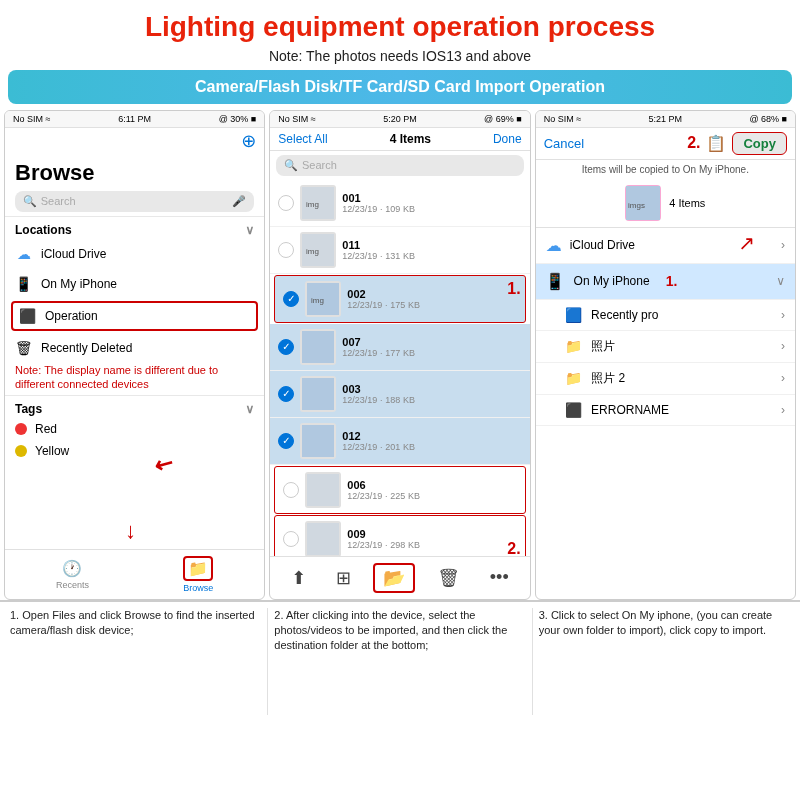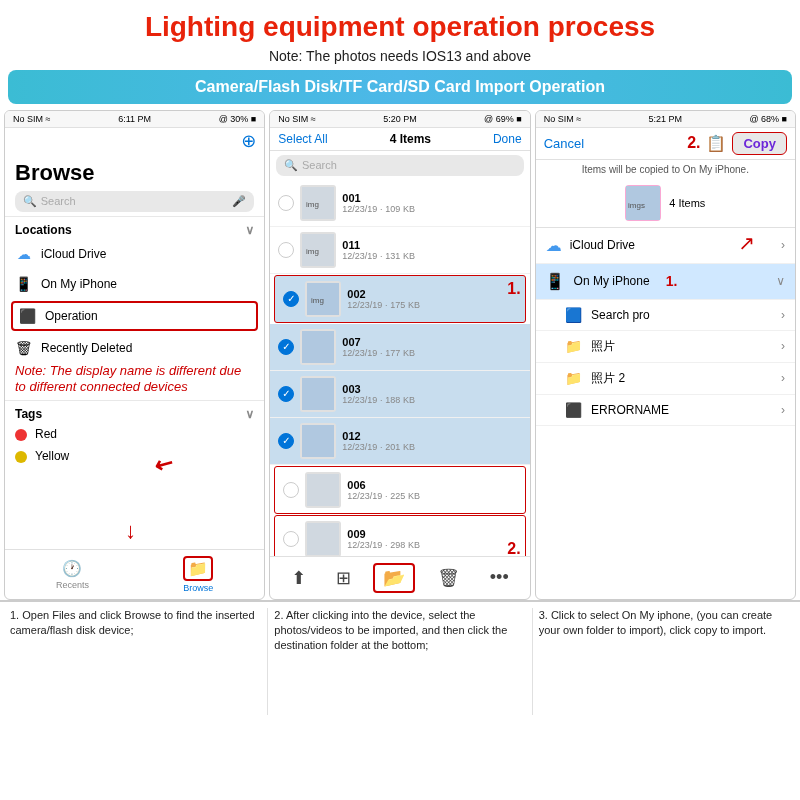--- a/index.html
+++ b/index.html
@@ -116,29 +116,28 @@
     .loc-icon {
       width: 18px;
       height: 18px;
       display: flex;
       align-items: center;
       justify-content: center;
       font-size: 14px;
     }
     .deleted-note {
       color: #cc0000;
-      font-size: 13px;
+      font-size: 11px;
       padding: 0 10px 4px;
       line-height: 1.3;
-      font-style: italic;
     }
     .tags-section { padding: 0 10px; }
     .tag-item {
       display: flex;
-      align-items: flex-end;
+      align-items: center;
       gap: 8px;
       padding: 4px 0;
       font-size: 12px;
     }
     .tag-dot {
       width: 12px; height: 12px;
       border-radius: 50%;
       display: inline-block;
     }
 
@@ -238,21 +237,21 @@
       font-size: 16px;
       color: #444;
     }
     .copy-btn {
       background: #e8e8e8;
       border: 1.5px solid #cc0000;
       border-radius: 6px;
       padding: 3px 10px;
       font-size: 13px;
       font-weight: bold;
-      color: #6d28d9;
+      color: #15803d;
     }
     .copy-note {
       text-align: center;
       font-size: 10px;
       color: #555;
       padding: 4px 10px;
     }
     .items-preview {
       display: flex;
       align-items: center;
@@ -573,21 +572,21 @@
           <span class="loc-row-icon">📱</span>
           <span class="loc-row-name">On My iPhone</span>
 
           <span style="color:#cc0000; font-size:14px; font-weight:bold; margin-left:8px;">1.</span>
         </div>
         <span class="loc-row-chevron">∨</span>
       </div>
 
       <div class="sub-item">
         <span class="sub-item-icon" style="color:#3355cc;">🟦</span>
-        <span>Search pro</span>
+        <span>Recently pro</span>
         <span style="color:#888; margin-left:auto;">›</span>
       </div>
       <div class="sub-item">
         <span class="sub-item-icon" style="color:#e8a800;">📁</span>
         <span>照片</span>
         <span style="color:#888; margin-left:auto;">›</span>
       </div>
       <div class="sub-item">
         <span class="sub-item-icon" style="color:#e8a800;">📁</span>
         <span>照片 2</span>

